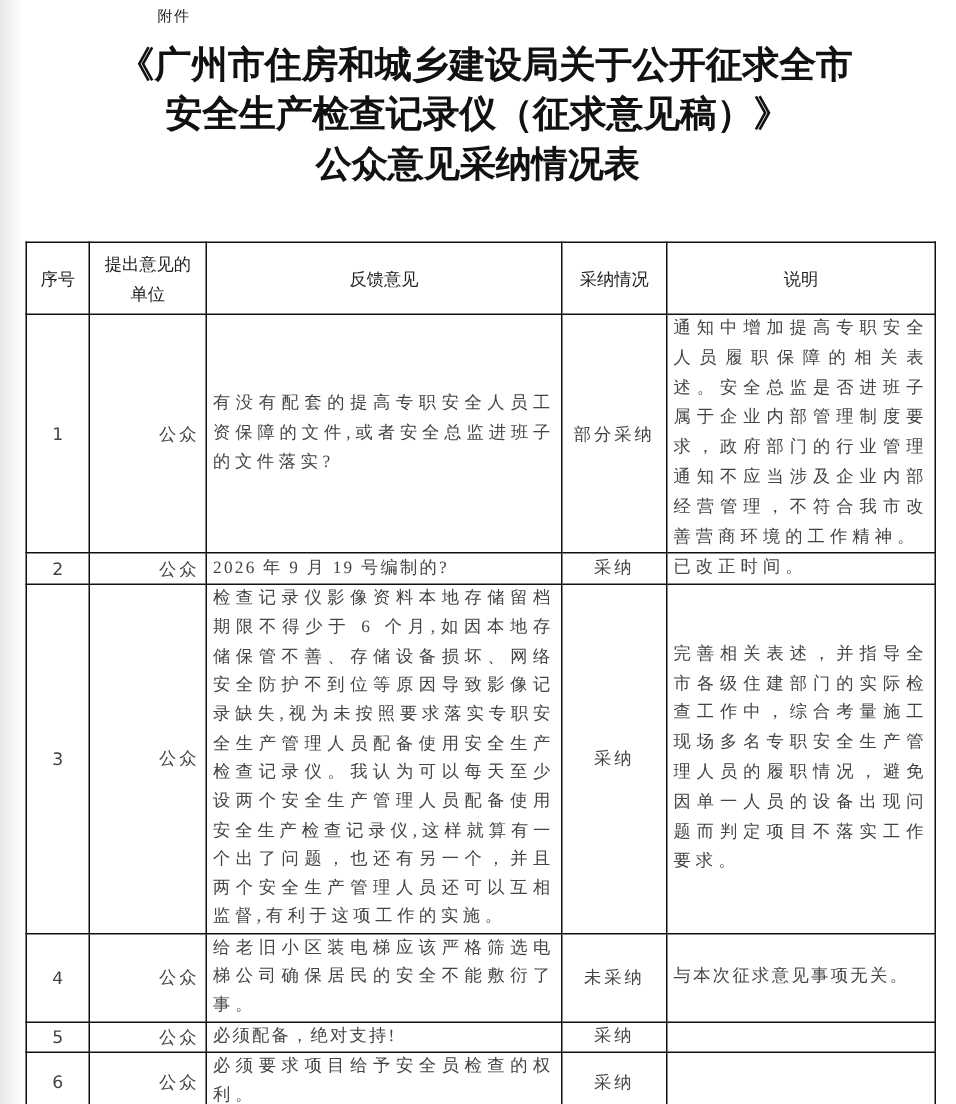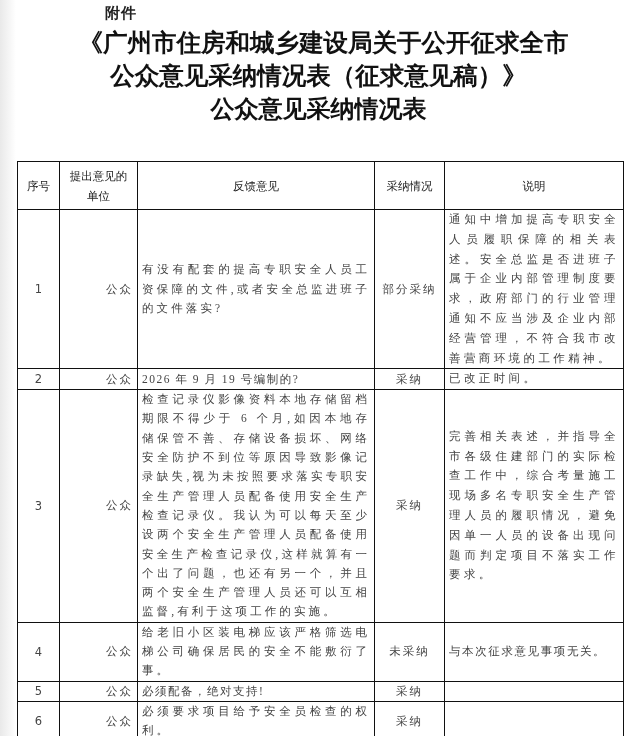--- a/index.html
+++ b/index.html
@@ -17,22 +17,22 @@
     }
     .edge-shadow {
       position: absolute;
       left: 0; top: 0;
       width: 16px; height: 736px;
       background: linear-gradient(to right, #e9e9e9, #f6f6f6 60%, #ffffff);
     }
     .attachment-label {
       position: absolute;
       left: 57px; top: 4px;
-      font-size: 15px;
-      font-weight: bold;
+      font-size: 10px;
+      font-weight: normal;
       color: #222;
       letter-spacing: 1px;
       padding-left: 48px;
     }
     .doc-title {
       position: absolute;
       left: 0; top: 26px;
       width: 637px;
       text-align: center;
       font-family: "DejaVu Serif", serif;
@@ -91,21 +91,21 @@
   </style>
 </head>
 <body>
 
 <div class="edge-shadow"></div>
 
 <div class="attachment-label">附件</div>
 
 <div class="doc-title">
   <div class="t1">《广州市住房和城乡建设局关于公开征求全市</div>
-  <div class="t3">公众意见采纳情况表（征求意见稿）》</div>
+  <div class="t3">安全生产检查记录仪（征求意见稿）》</div>
   <div class="t4">公众意见采纳情况表</div>
 </div>
 
 <table class="opinions">
   <colgroup>
     <col style="width:42px">
     <col style="width:78px">
     <col style="width:237px">
     <col style="width:70px">
     <col style="width:179px">

